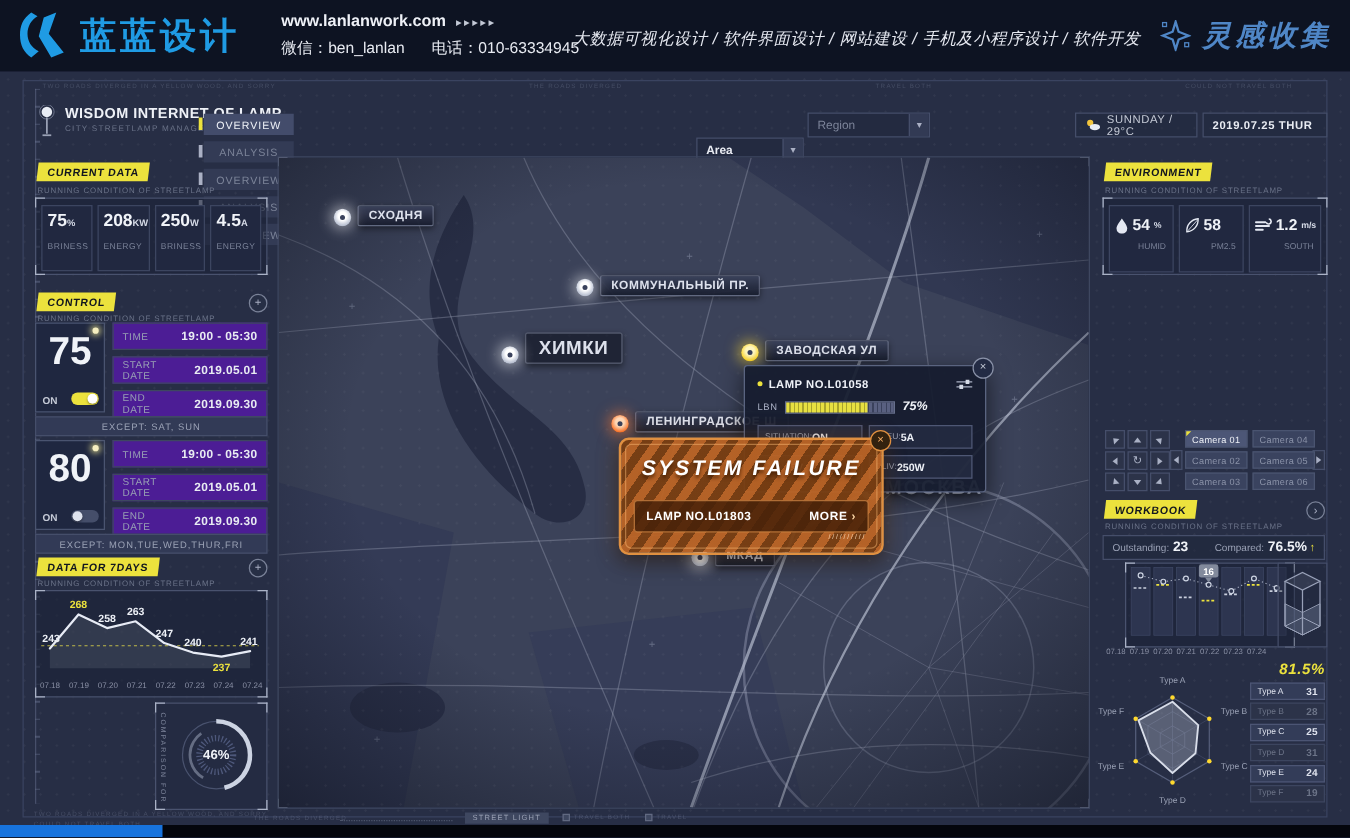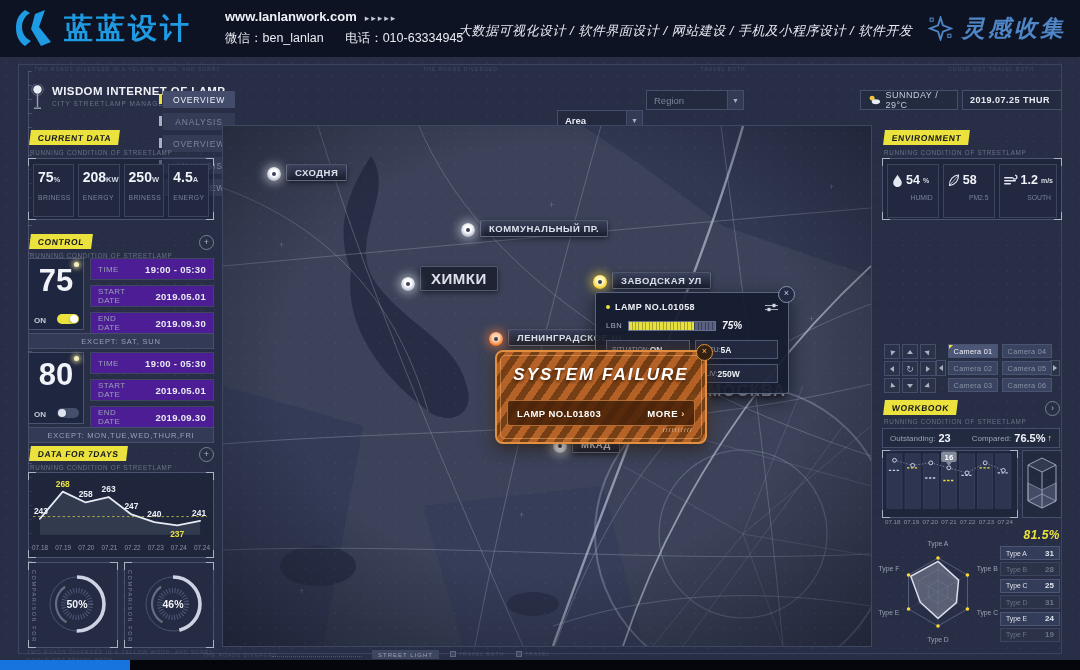--- a/index.html
+++ b/index.html
@@ -189,21 +189,21 @@
   .cam-btn.active{background:#4c5676;color:#eef1f7;}
   .cam-btn.active::before{content:'';position:absolute;top:0;left:0;border-top:4px solid #ece23d;
     border-right:4px solid transparent;}
   
   .wb-stats{position:absolute;left:882px;top:371px;width:162px;height:18px;border:1px solid #454e6a;
     background:rgba(30,37,58,.5);display:flex;align-items:center;justify-content:space-between;padding:0 7px;
     font-size:8px;color:#9aa1b5;}
   .wb-stats b{font-size:11px;color:#f0f3f8;margin-left:3px;}
   .wb-stats .grp{display:flex;align-items:center;}
   .wb-up{color:#ece23d;font-weight:bold;font-size:9px;margin-left:2px;}
-  .wb-frame{left:882px;top:393px;width:134px;height:66px;}
+  .wb-frame{left:900px;top:393px;width:134px;height:66px;}
   #wb-xlabels{position:absolute;left:882px;top:461px;width:134px;display:flex;justify-content:space-between;
     font-size:6.2px;color:#8a90a5;padding:0 3px;box-sizing:border-box;}
   .cube-box{position:absolute;left:1022px;top:393px;width:38px;height:66px;border:1px solid #454e6a;
     background:rgba(30,37,58,.4);display:flex;align-items:center;justify-content:center;}
   .wb-side{position:absolute;left:1010px;top:471px;width:50px;text-align:right;font-size:12px;font-weight:bold;
     font-style:italic;color:#ece23d;letter-spacing:.5px;}
   
   #radar-legend{position:absolute;left:1000px;top:489px;width:60px;}
   .leg-row{display:flex;justify-content:space-between;align-items:center;height:12px;padding:0 5px;
     background:#2c3349;border:1px solid #3c455f;margin-bottom:2.4px;font-size:6.8px;color:#6c7488;cursor:pointer;}
@@ -414,34 +414,20 @@
           <span>07.19</span>
           <span>07.20</span>
           <span>07.21</span>
           <span>07.22</span>
           <span>07.23</span>
           <span>07.24</span>
           <span>07.24</span>
         </div>
     <i class="corner tl"></i><i class="corner tr"></i><i class="corner bl"></i><i class="corner br"></i></div>
 
-    <div class="gauge-card corners" style="left:28px;">
-      <div class="gauge-vlab">COMPARISON FOR</div>
-      <svg class="gauge-svg" width="62" height="62" viewBox="0 0 62 62">
-          <circle cx="31" cy="31" r="27" fill="none" stroke="#49526e" stroke-width="1"></circle>
-          <circle cx="31" cy="31" r="27" fill="none" stroke="#ccd3e2" stroke-width="3.6" stroke-dasharray="84.82300164692441 169.64600329384882" transform="rotate(-90 31 31)"></circle>
-          <circle cx="31" cy="31" r="21" fill="none" stroke="#828aa0" stroke-width="2.2" stroke-dasharray="42 90" transform="rotate(120 31 31)" opacity="0.7"></circle>
-          <circle cx="31" cy="31" r="13.5" fill="none" stroke="#59648a" stroke-width="5" stroke-dasharray="1 1.7" opacity="0.8"></circle>
-          <text x="31" y="34.5" text-anchor="middle" font-size="10.5" font-weight="bold" fill="#f0f3f8">50%</text>
-        </svg>
-    <i class="corner tl"></i>
-        <i class="corner tr"></i>
-        <i class="corner bl"></i>
-        <i class="corner br"></i>
-      </div>
     <div class="gauge-card corners" style="left:124px;">
       <div class="gauge-vlab">COMPARISON FOR</div>
       <svg class="gauge-svg" width="62" height="62" viewBox="0 0 62 62">
           <circle cx="31" cy="31" r="27" fill="none" stroke="#49526e" stroke-width="1"></circle>
           <circle cx="31" cy="31" r="27" fill="none" stroke="#ccd3e2" stroke-width="3.6" stroke-dasharray="78.03716151517047 169.64600329384882" transform="rotate(-90 31 31)"></circle>
           <circle cx="31" cy="31" r="21" fill="none" stroke="#828aa0" stroke-width="2.2" stroke-dasharray="42 90" transform="rotate(120 31 31)" opacity="0.7"></circle>
           <circle cx="31" cy="31" r="13.5" fill="none" stroke="#59648a" stroke-width="5" stroke-dasharray="1 1.7" opacity="0.8"></circle>
           <text x="31" y="34.5" text-anchor="middle" font-size="10.5" font-weight="bold" fill="#f0f3f8">46%</text>
         </svg>
     <i class="corner tl"></i>

